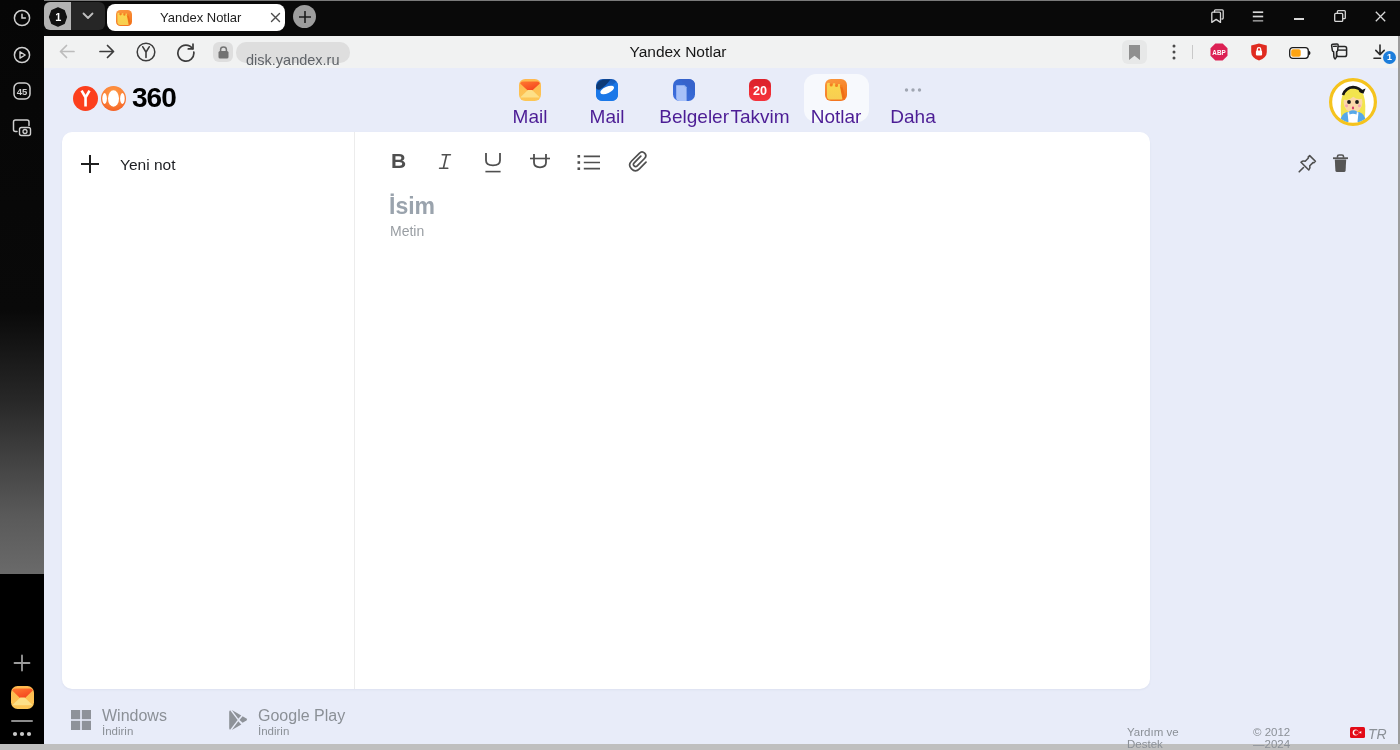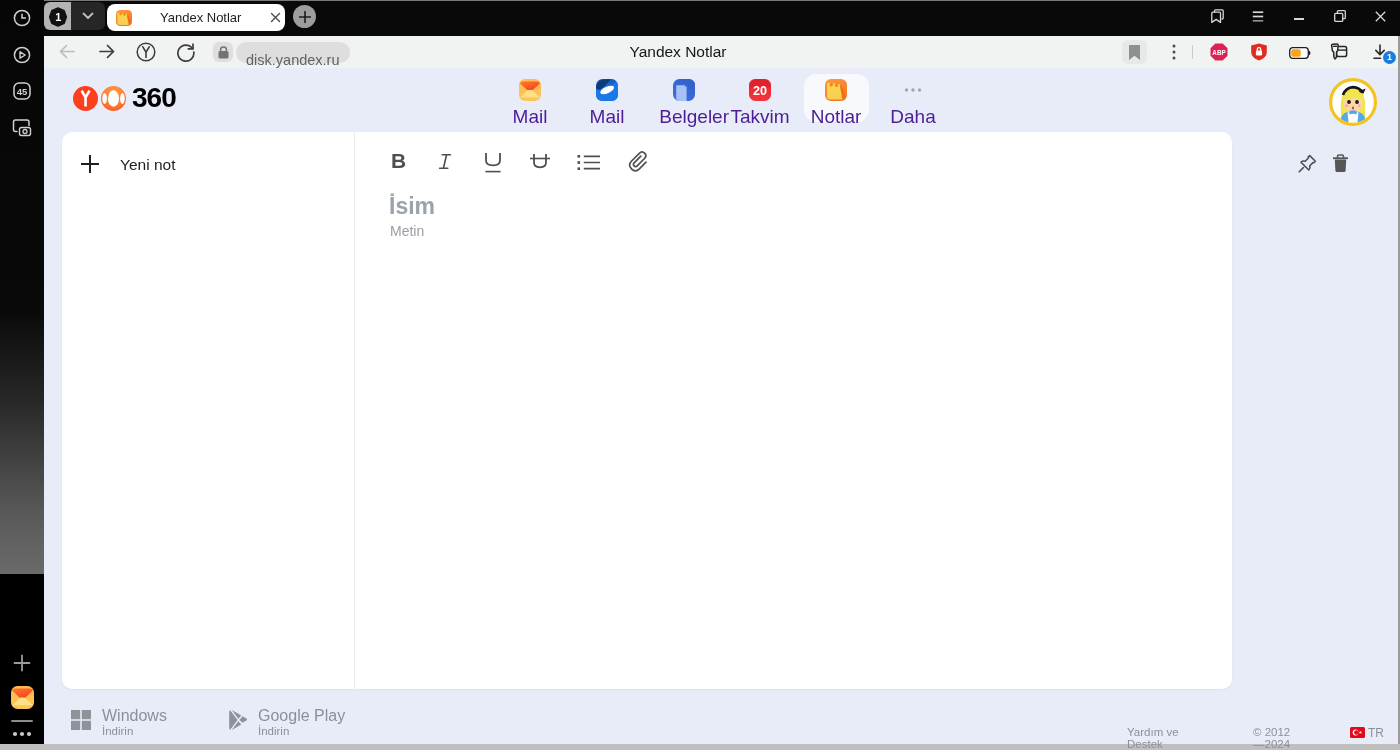--- a/index.html
+++ b/index.html
@@ -22,21 +22,21 @@
 
   
   #toolbar { left:44px; top:36px; width:1356px; height:32px; background:#f1f2f2; }
   #lockchip { left:169px; top:6px; width:20px; height:20px; background:#dedede; border-radius:6px; }
   #urlchip { left:192px; top:5.5px; height:21px; background:#dedede; border-radius:10px;
              padding:8px 10px; font-size:14.5px; color:#5f6368; line-height:21px; }
   #pagetitle { left:0; top:7px; width:1268px; text-align:center; font-size:15.5px; color:#161616; }
 
   
   #page { left:44px; top:68px; width:1356px; height:676px; background:#e8ecf9; }
-  #card { left:18px; top:64px; width:1170px; height:557px; background:#fff; border-radius:10px;
+  #card { left:18px; top:64px; width:1088px; height:557px; background:#fff; border-radius:10px;
           box-shadow:0 1px 2px rgba(90,100,140,.08); }
   #leftpanel { left:0; top:0; width:293px; height:557px; border-right:1px solid #ececec; border-radius:10px 0 0 10px; }
   #newnote-label { left:58px; top:24px; font-size:15.5px; color:#1b1d21; font-weight:500; }
   #selrow { left:0; top:65px; width:293px; height:65px; background:#f0f0f0; }
   #selname { left:12px; top:15px; font-size:14.5px; font-weight:700; color:#26272b; }
   #seltime { left:12px; top:36px; font-size:13px; color:#8f9398; }
   #isim { left:327px; top:61px; font-size:23px; font-weight:700; color:#9aa3ad; }
   #metin { left:328px; top:91px; font-size:14px; color:#999ea3; }
 
   
@@ -428,18 +428,18 @@
       <div class="abs ftxt" style="left:214px;top:36px;font-size:11.5px;">İndirin</div>
 
       <div class="abs ftxt" style="left:1083px;top:37px;font-size:11.5px;">Yardım ve Destek</div>
       <div class="abs ftxt" style="left:1181px;top:37px;font-size:11.5px;margin-left:28px;">© 2012—2024 Yandex</div>
       <svg class="abs" style="left:1306px;top:38px;" width="15" height="11" viewBox="0 0 15 11">
         <rect width="15" height="11" rx="1.5" fill="#e30a17"></rect>
         <circle cx="5.6" cy="5.5" r="2.9" fill="#fff"></circle>
         <circle cx="6.4" cy="5.5" r="2.3" fill="#e30a17"></circle>
         <path d="M9.2 4.1 L10 5.1 L11.2 4.7 L10.5 5.8 L11.2 6.8 L10 6.4 L9.2 7.4 L9.3 6.1 L8.1 5.7 L9.3 5.3 Z" fill="#fff" transform="translate(0.6 -0.3)"></path>
       </svg>
-      <div class="abs ftxt" style="left:1324px;top:37px;font-size:12px;">TR</div>
+      <div class="abs ftxt" style="left:1324px;top:37px;font-size:14px;font-style:italic;">TR</div>
     </div>
   </div>
 
   <div id="rightedge" class="abs"></div>
 </div>
 
 </body></html>

